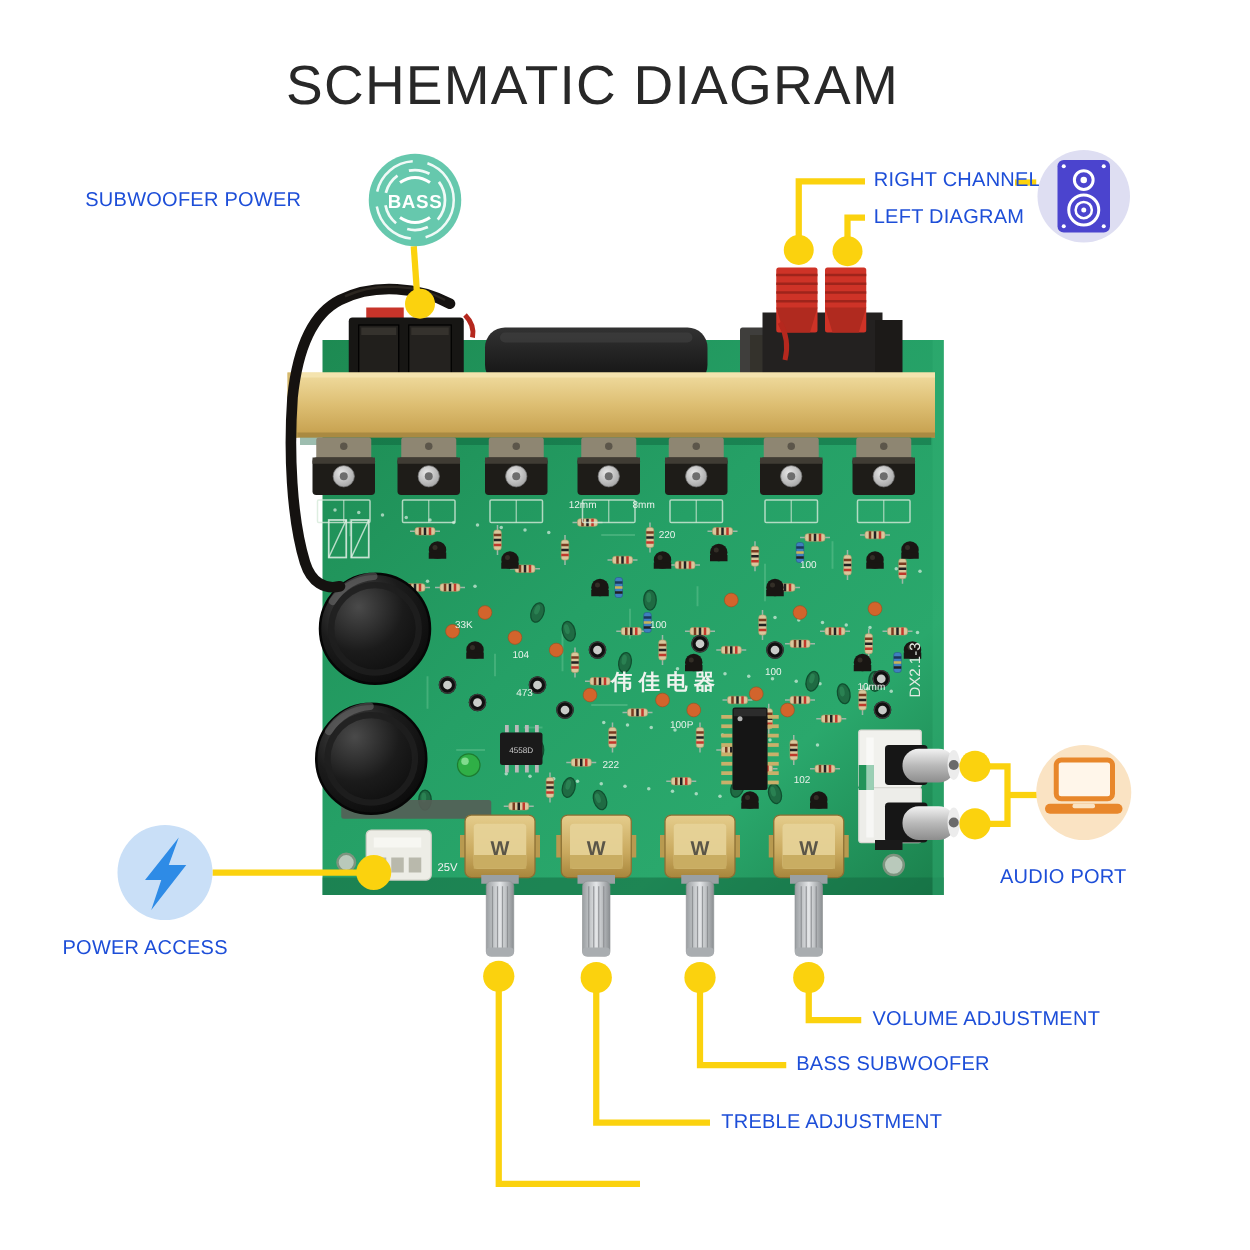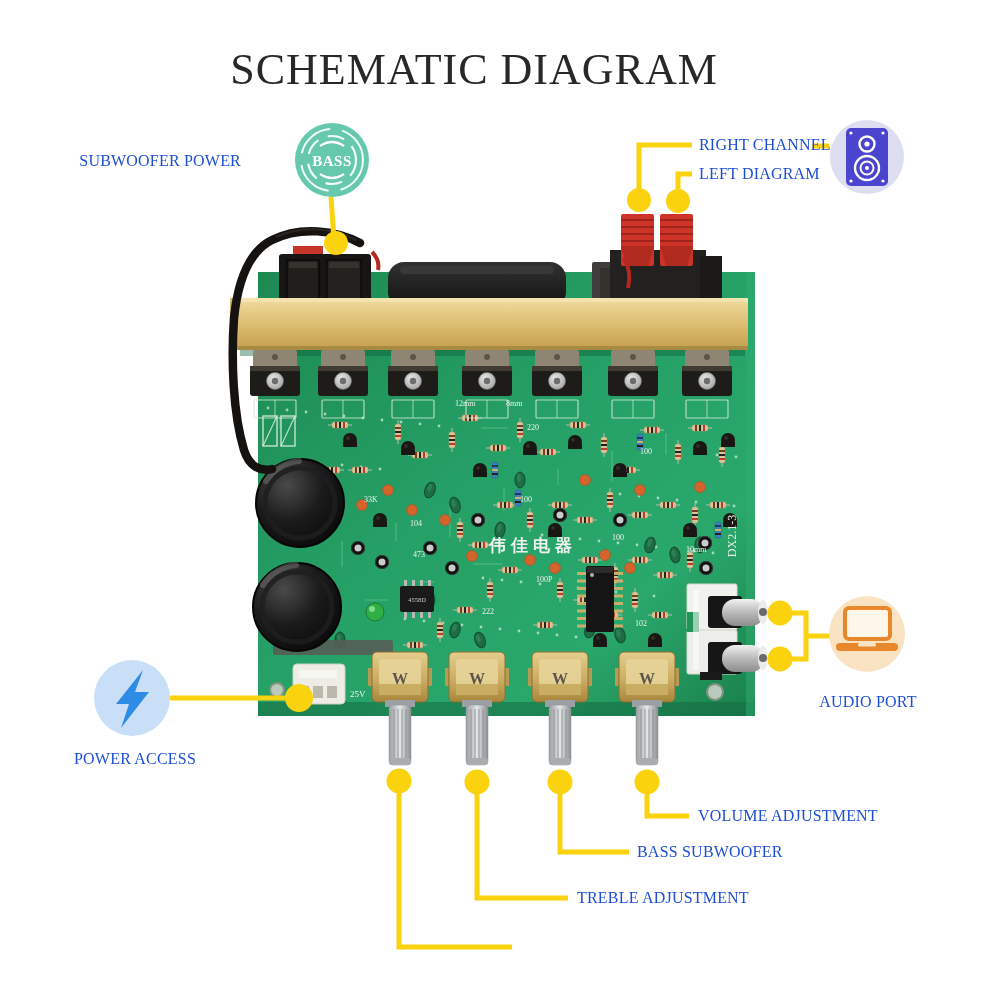--- a/index.html
+++ b/index.html
@@ -1,22 +1,22 @@
 <!DOCTYPE html>
 <html><head>
 <meta charset="utf-8">
 <style>
   html,body{margin:0;padding:0;background:#fff;}
   .canvas{position:relative;width:948px;height:1000px;background:#ffffff;overflow:hidden;
-          font-family:Liberation Serif, serif;}
+          font-family:Liberation Sans, sans-serif;}
   .title{position:absolute;left:0;right:0;top:44px;text-align:center;font-size:44px;
          color:#282828;letter-spacing:1px;font-weight:400;}
   .label{position:absolute;font-size:16px;color:#1d4ed8;letter-spacing:.2px;
          white-space:nowrap;line-height:18px;}
-  .lbl-center{text-align:center;}
+  .lbl-center{text-align:left;}
   svg{position:absolute;left:0;top:0;}
 </style>
 </head>
 <body>
 
 <div class="canvas">
 
   <div class="title">SCHEMATIC DIAGRAM</div>
 
   <svg width="1000" height="1000" viewBox="0 0 1000 1000">

